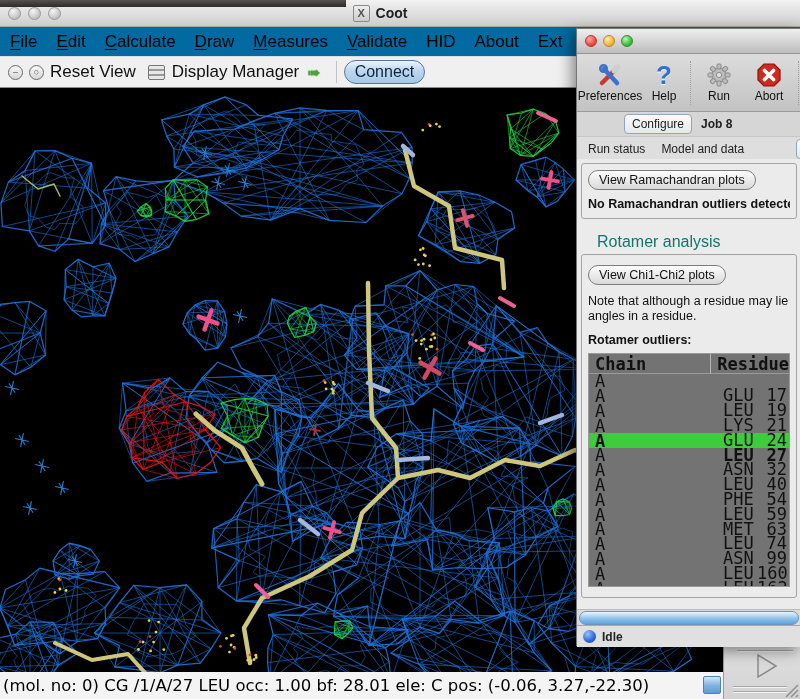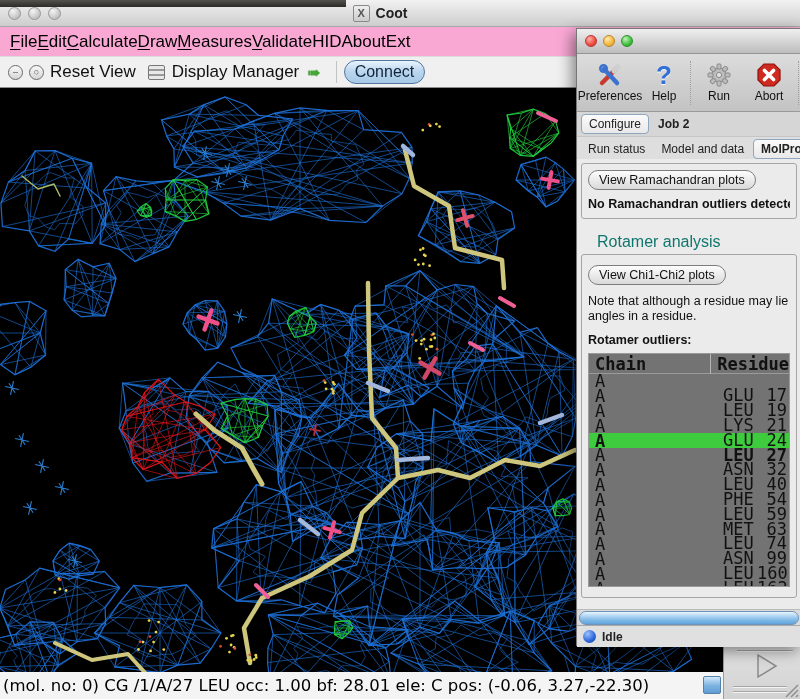--- a/index.html
+++ b/index.html
@@ -26,21 +26,21 @@
     display:flex;align-items:center;justify-content:center;gap:6px;
     font-size:14px;color:#222;font-weight:bold;
   }
   .x11-icon{
     width:15px;height:15px;border:1px solid #8a8a8a;background:linear-gradient(#eee,#ccc);
     display:inline-flex;align-items:center;justify-content:center;
     font-size:11px;color:#555;font-weight:bold;border-radius:2px;
   }
   .menubar{
     position:absolute;left:0;top:27px;width:800px;height:29px;
-    background:#f9a8d4;display:flex;align-items:center;
+    background:#0369a1;display:flex;align-items:center;gap:19px;
     padding-left:10px;box-sizing:border-box;font-size:17px;color:#000;
   }
   .menu-item{cursor:default;white-space:nowrap;}
   .main-toolbar{
     position:absolute;left:0;top:56px;width:800px;height:32px;
     background:#f0f0f0;border-top:1px solid #dcdcdc;border-bottom:1px solid #8c8c8c;
     display:flex;align-items:center;box-sizing:border-box;padding-left:8px;
     font-size:17px;color:#111;
   }
   .circ-icon{
@@ -115,21 +115,21 @@
   }
   .d-tool .lab{font-size:12px;color:#111;}
   .d-sep{width:1px;height:44px;border-left:1px dotted #9e9e9e;margin:0 3px;flex:0 0 auto;}
   .help-q{font-size:26px;font-weight:bold;color:#2f6fd6;line-height:26px;text-shadow:0 1px 1px #fff;}
   .tabrow{
     height:24px;display:flex;align-items:center;gap:2px;padding:0 4px;
     background:#dedede;border-bottom:1px solid #c6c6c6;overflow:hidden;white-space:nowrap;
   }
   .tabrow .tab{padding:2px 7px;font-size:12px;color:#222;flex:0 0 auto;}
   .tabrow .tab.boxed{
-    background:linear-gradient(#fbfbfb,#e8e8e8);border:1px solid #8fa6bf;border-radius:4px;
+    background:linear-gradient(#fbfbfb,#e8e8e8);border:1px solid #8fa6bf;border-radius:4px;margin-left:43px;
   }
   .tabrow .tab.bold{font-weight:bold;}
   .d-content{
     position:absolute;left:0;top:130px;width:100%;height:450px;
     background:#ebebeb;overflow:hidden;
   }
   .frame{
     border:1px solid #a5a5a5;border-radius:3px;margin:0 4px;position:relative;
   }
   .frame1{margin-top:4px;height:56px;padding:6px 6px;box-sizing:border-box;}
@@ -472,21 +472,21 @@
         <path d="M8.5,8.5 L17.5,17.5 M17.5,8.5 L8.5,17.5" stroke="#fff" stroke-width="3.6" stroke-linecap="round"></path>
       </svg>
       <span class="lab">Abort</span>
     </div>
     <div class="d-sep"></div>
 
   </div>
 
   <div class="tabrow" style="background:#d6d6d6">
       <span class="tab boxed">Configure</span>
-      <span class="tab bold">Job 2</span>
+      <span class="tab bold">Job 8</span>
     </div>
   <div class="tabrow">
       <span class="tab">Run status</span>
       <span class="tab">Model and data</span>
       <span class="tab boxed bold">MolProbit</span>
     </div>
   <div class="tabrow" style="background:#e4e4e4">
       <span class="tab">Summary</span>
       <span class="tab">Basic geometry</span>
       <span class="tab boxed bold">Protein</span>

